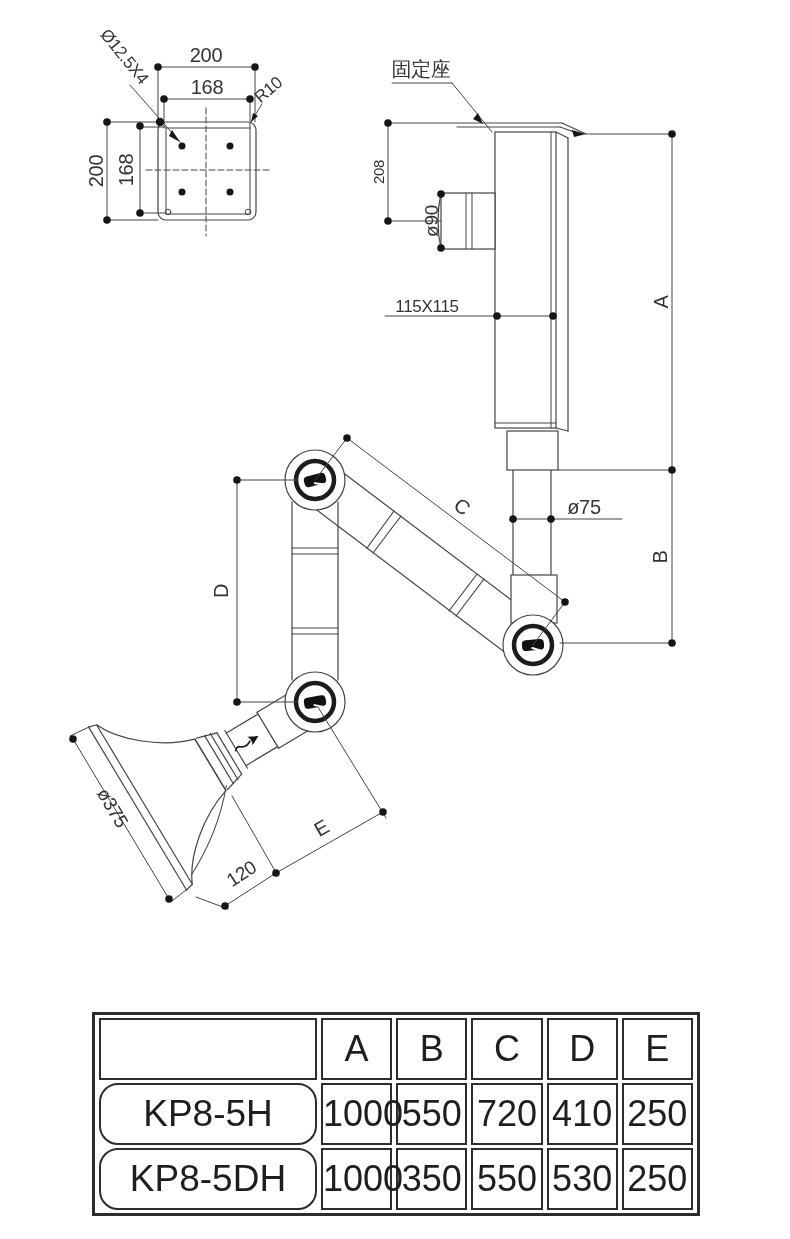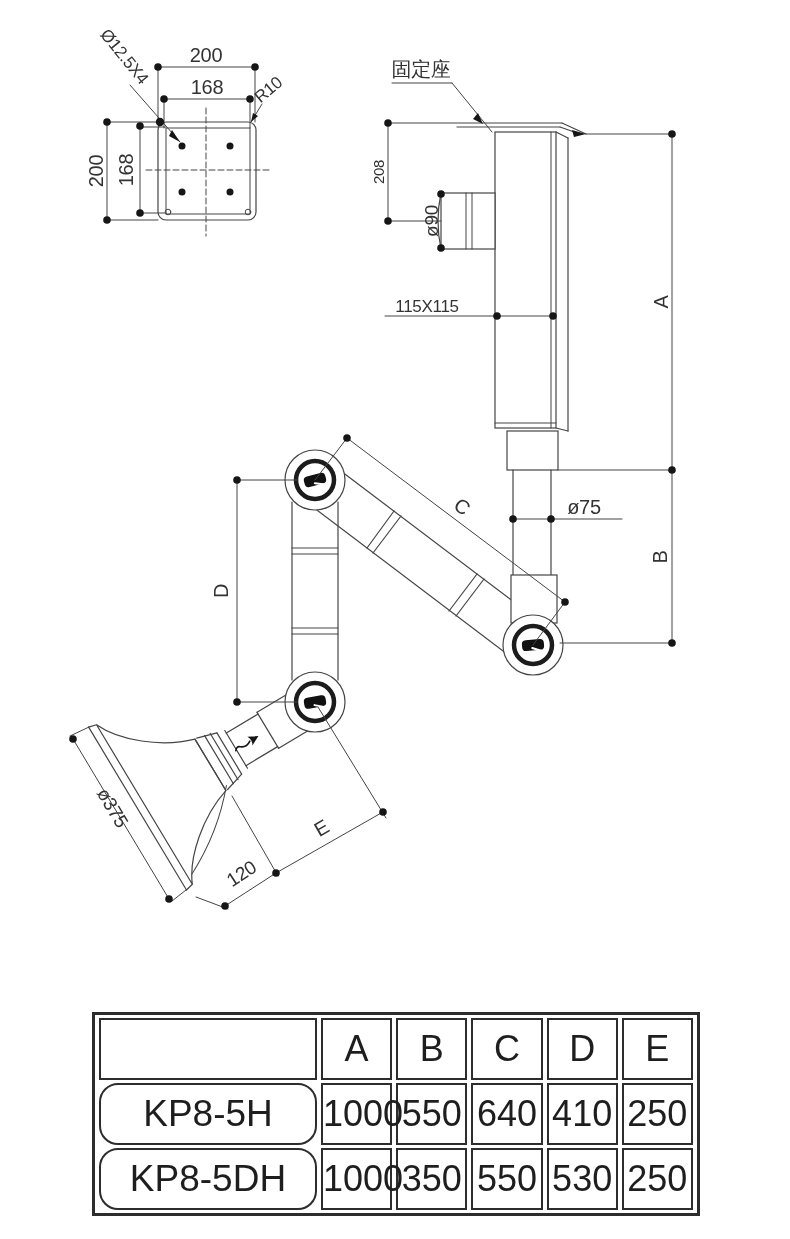--- a/index.html
+++ b/index.html
@@ -272,21 +272,21 @@
     <th>A</th>
     <th>B</th>
     <th>C</th>
     <th>D</th>
     <th>E</th>
   </tr>
   <tr>
     <td class="model">KP8-5H</td>
     <td class="val">1000</td>
     <td class="val">550</td>
-    <td class="val">640</td>
+    <td class="val">720</td>
     <td class="val">410</td>
     <td class="val">250</td>
   </tr>
   <tr>
     <td class="model">KP8-5DH</td>
     <td class="val">1000</td>
     <td class="val">350</td>
     <td class="val">550</td>
     <td class="val">530</td>
     <td class="val">250</td>

